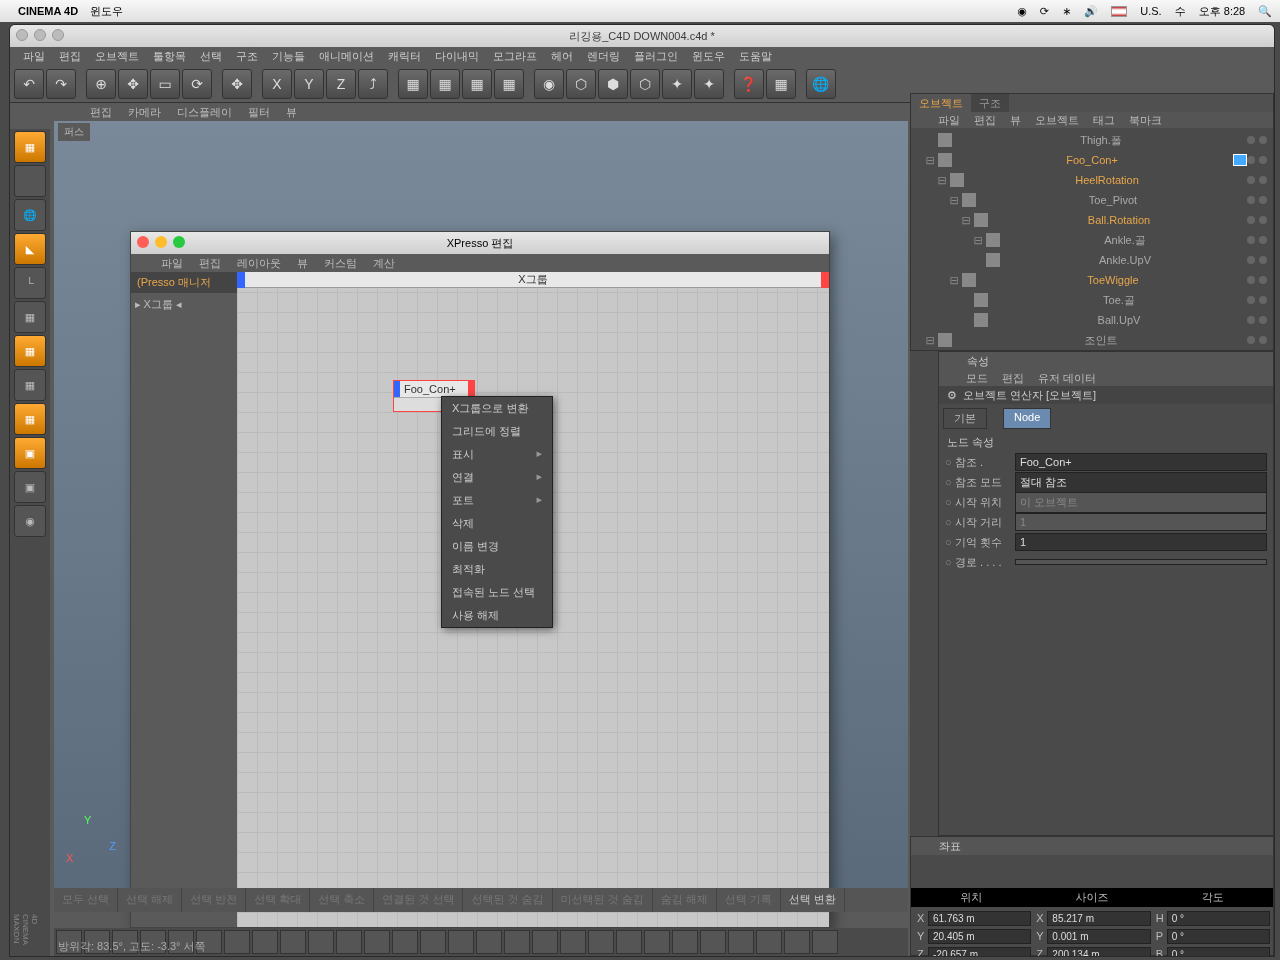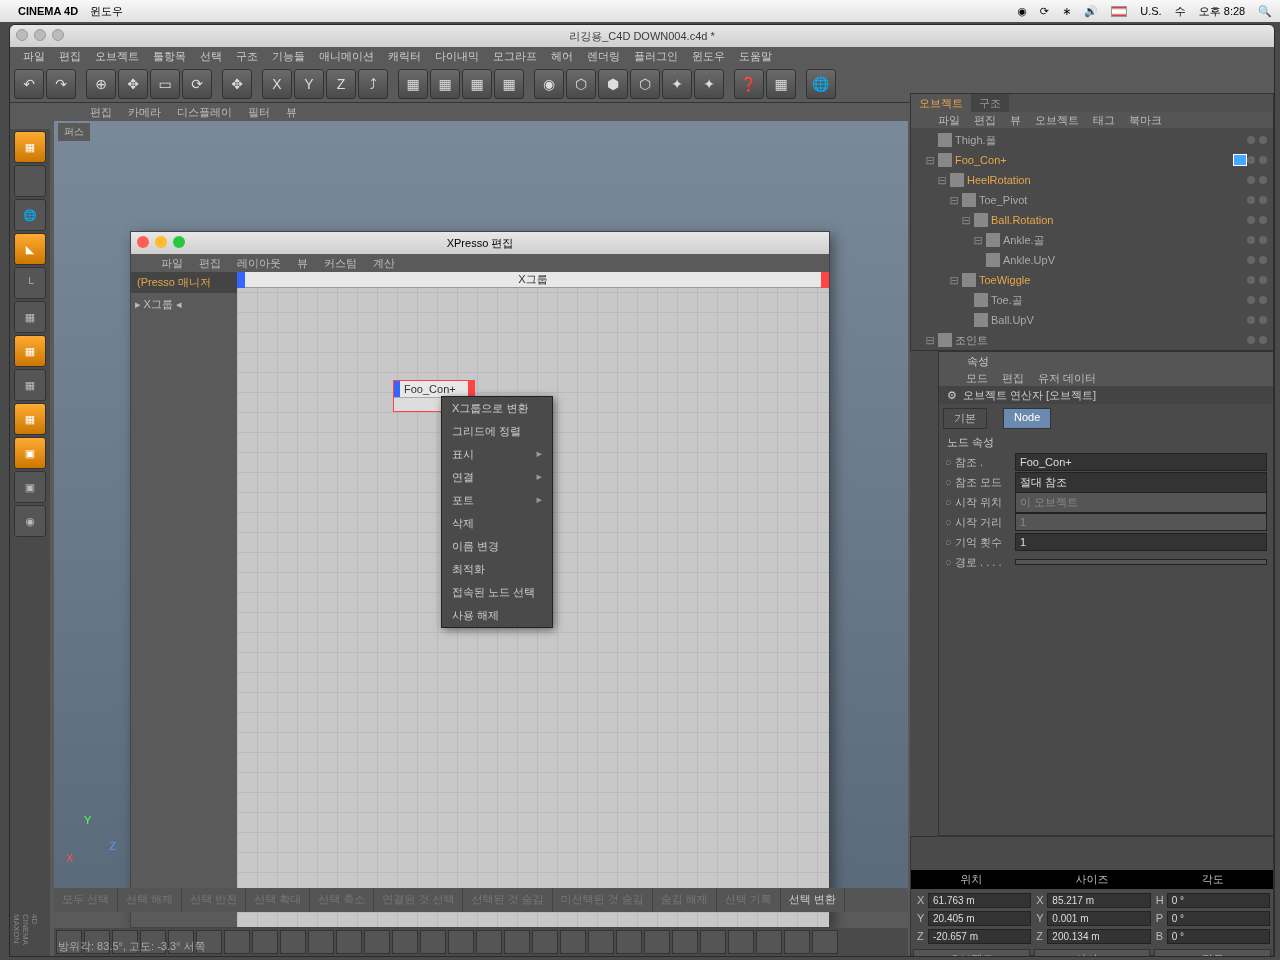--- a/index.html
+++ b/index.html
@@ -52,21 +52,21 @@
 .ptab.active { color:#e8a64a; background:#555; }
 .panel-menu { height:16px; background:#555; color:#bbb; display:flex; padding-left:20px; }
 .panel-menu span { padding:1px 7px; }
 
 
 .obj-tree { height:258px; overflow:hidden; }
 .tree-body { padding:2px; color:#aaa; font-size:11px; }
 .tree-row { display:flex; align-items:center; height:20px; }
 .tree-row .tog { width:10px; text-align:center; color:#888; }
 .tree-row .ico { width:14px; height:14px; margin:0 3px; display:inline-block; }
-.tree-row .name { flex:1; }
+.tree-row .name { flex:1;text-align:center; }
 .tree-row .dots { display:flex; gap:4px; padding-right:4px; }
 .tree-row .dot { width:8px; height:8px; border-radius:50%; background:#666; }
 .ind1 { padding-left:12px; } .ind2 { padding-left:24px; } .ind3 { padding-left:36px; } .ind4 { padding-left:48px; } .ind5 { padding-left:60px; }
 .hl-orange { color:#e8a64a; }
 .sel-tag { display:inline-block; width:14px; height:12px; background:#4af; border:1px solid #fff; margin-left:4px; }
 
 
 .attr-panel { flex:1; min-height:200px;margin-left:28px; }
 .attr-title { height:18px; background:#555; color:#ccc; padding:2px 28px; }
 .attr-sub { height:18px; background:#444; color:#ccc; padding:2px 8px; display:flex; align-items:center; gap:6px; }
@@ -449,20 +449,21 @@
             </div>
             <div class="attr-row">
               <span style="width:10px;color:#888">○</span>
               <span class="lab">경로 . . . .</span>
               <span class="val dis"></span>
             </div>
           </div>
       </div>
 
       <div class="panel coord-panel">
+        <div class="attr-title">좌표</div>
         <div class="coord-head">
           <span>위치</span>
           <span>사이즈</span>
           <span>각도</span>
         </div>
         <div class="coord-body" id="coordrows">
             <div class="crow">
               <span class="cl">X</span>
               <span class="cv">61.763 m</span>
               <span class="cl">X</span>

